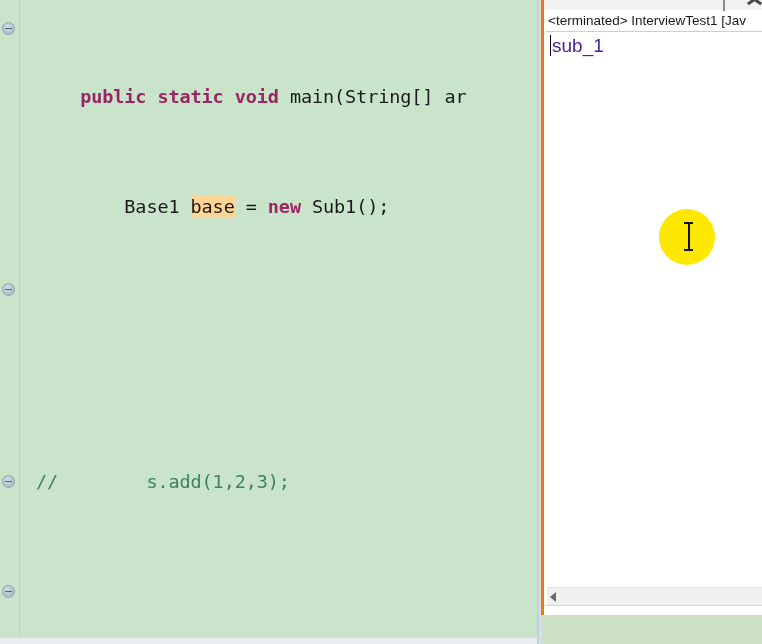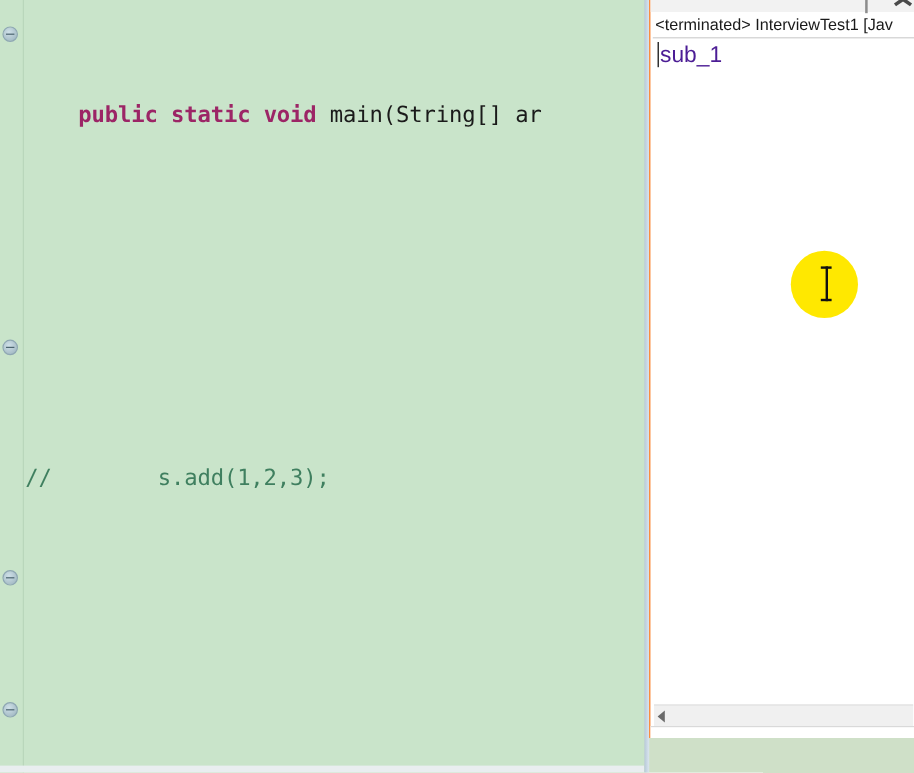--- a/index.html
+++ b/index.html
@@ -33,39 +33,39 @@
     content: ""; position: absolute; left: 2px; top: 5px; width: 7px; height: 1px; background: #4c6570;
   }
   #code-area {
     position: absolute; left: 21px; top: 0; right: 0; height: 644px;
     font-family: "DejaVu Sans Mono", "Liberation Mono", monospace;
     font-size: 18.5px;
     line-height: 27.5px;
     white-space: pre;
     letter-spacing: -0.1px;
   }
-  .code-line { height: 27.5px; position: relative; padding-left: 0px; }
+  .code-line { height: 27.5px; position: relative; padding-left: 15px; }
   .tok-kw   { color: #9c2566; font-weight: bold; }
   .tok-plain{ color: #1a1a1a; }
   .tok-com  { color: #3f7f5f; }
   .hl-write { background: #ffd596; }
   .hl-read  { background: #d8d0d2; }
 
   
   #divider {
     position: absolute; left: 537px; top: 0; width: 4px; height: 644px;
     background: linear-gradient(to right, #b7c9d8, #dbe6ef);
   }
 
   
   #console-panel {
     position: absolute; left: 541px; top: 0;
     width: 221px; height: 615px;
     background: #ffffff;
-    border-left: 1px solid #f97316;
+    border-left: 3px solid #f97316;
     overflow: hidden;
   }
   #console-titlebar {
     position: absolute; left: 0; top: 0; width: 221px; height: 10px;
     background: #f2f2f2;
   }
   #win-controls {
     position: absolute; right: 2px; top: -4px;
     display: flex; gap: 8px; align-items: center;
   }
@@ -167,20 +167,21 @@
       <div class="fold-marker" style="top:22px;"></div>
       <div class="fold-marker" style="top:283px;"></div>
       <div class="fold-marker" style="top:475px;"></div>
       <div class="fold-marker" style="top:585px;"></div>
     </div>
 
     <div id="code-area">
 
       <div class="code-line"><span class="tok-plain">    </span><span class="tok-kw">public static void </span><span class="tok-plain">main(String[] ar</span></div>
 
+      <div class="code-line"><span class="tok-plain">        Base1 </span><span class="tok-plain hl-write">base</span><span class="tok-plain"> = </span><span class="tok-kw">new </span><span class="tok-plain">Sub1();</span></div>
 
 
       <div class="code-line">&nbsp;</div>
 
 
       <div class="code-line"><span class="tok-com">//        s.add(1,2,3);</span></div>
 
       
 
       

